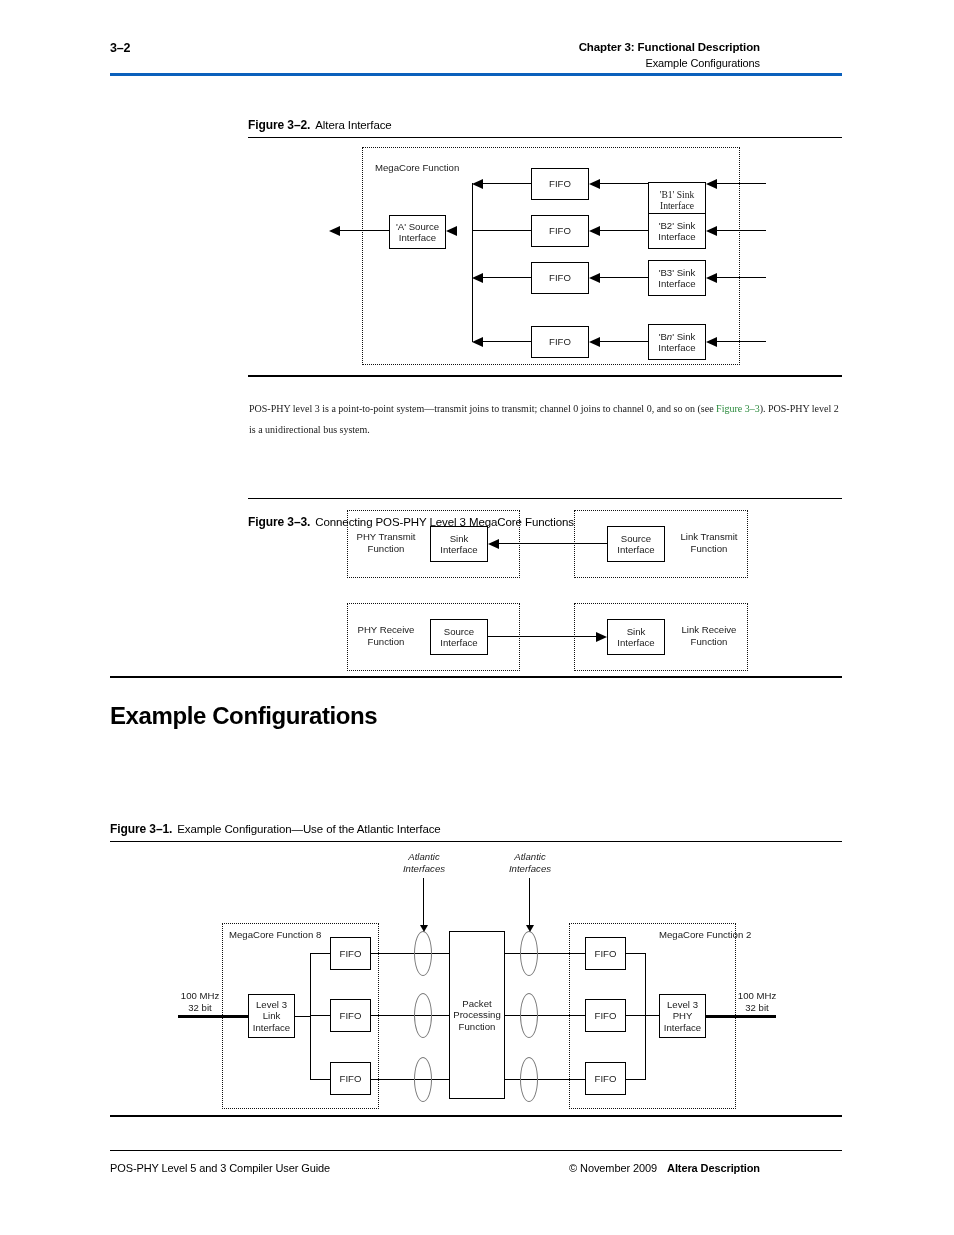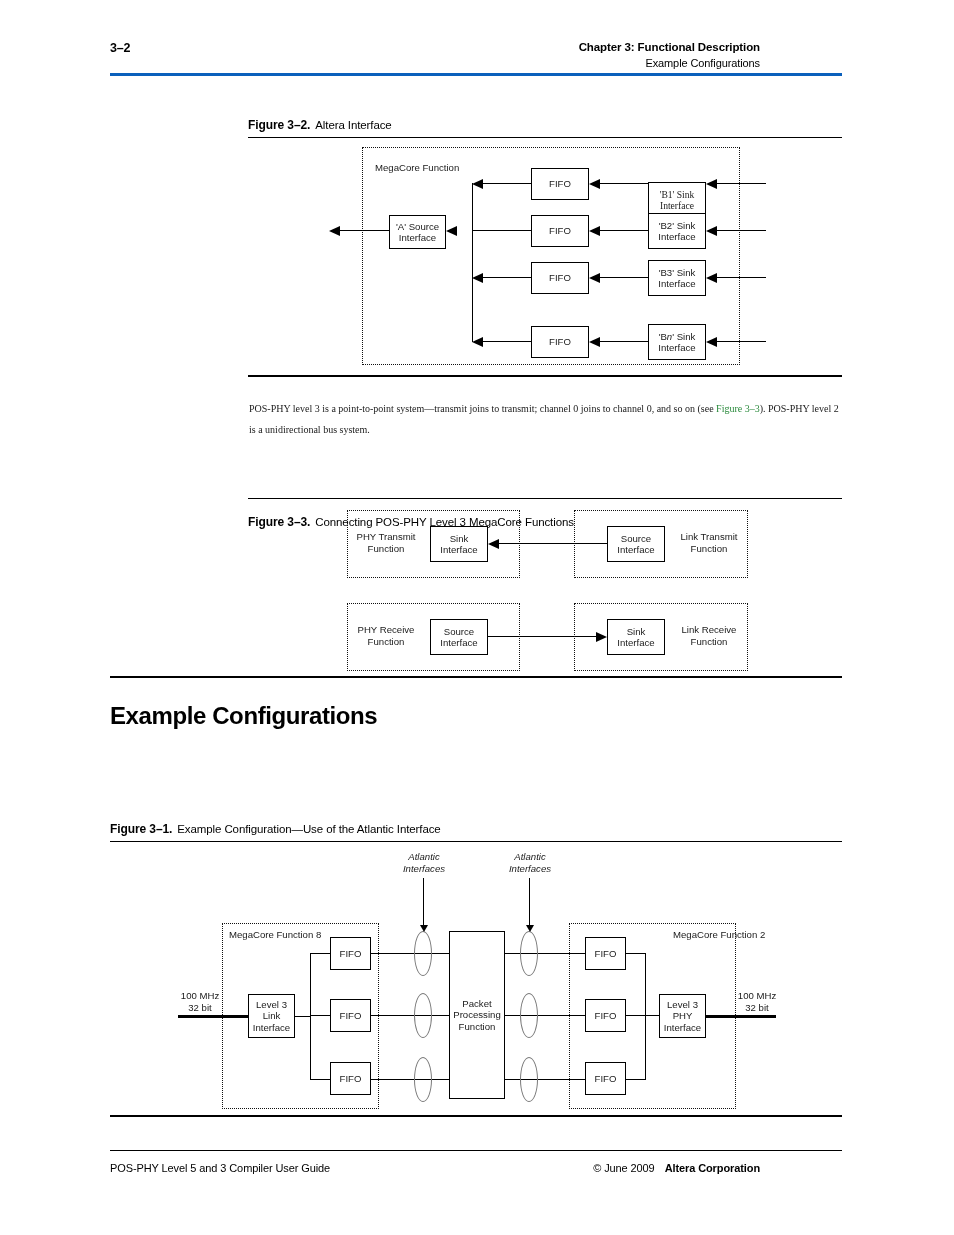--- a/index.html
+++ b/index.html
@@ -349,21 +349,21 @@
   <div class="arr arr-d" style="left:420px; top:925px;"></div>
 
   <div class="dlabel ital" style="left:500px; top:851px; width:60px;">Atlantic<br>Interfaces</div>
   <div class="vline" style="left:529px; top:878px; height:48px;"></div>
   <div class="arr arr-d" style="left:526px; top:925px;"></div>
 
   <div class="dotbox" style="left:222px; top:923px; width:157px; height:186px;"></div>
   <div class="dlabel" style="left:229px; top:929px;">MegaCore Function 8</div>
 
   <div class="dotbox" style="left:569px; top:923px; width:167px; height:186px;"></div>
-  <div class="dlabel" style="left:673px; top:929px;">MegaCore Function 2</div>
+  <div class="dlabel" style="left:659px; top:929px;">MegaCore Function 2</div>
 
   <div class="dlabel" style="left:173px; top:990px; width:54px; text-align:center;">100 MHz<br>32 bit</div>
   <div class="thickline" style="left:178px; top:1015px; width:70px;"></div>
 
   <div class="dbox" style="left:248px; top:994px; width:47px; height:44px;">
     <span>Level 3<br>Link<br>Interface</span>
   </div>
 
   <div class="vline" style="left:310px; top:954px; height:126px;"></div>
   <div class="hline" style="left:295px; top:1016px; width:16px;"></div>
@@ -419,16 +419,16 @@
   </div>
 
   <div class="thickline" style="left:706px; top:1015px; width:70px;"></div>
   <div class="dlabel" style="left:730px; top:990px; width:54px; text-align:center;">100 MHz<br>32 bit</div>
 
   <div class="fig4rule-bot"></div>
 
   <div class="ftr-rule"></div>
   <div class="ftr-left">POS-PHY Level 5 and 3 Compiler User Guide</div>
   <div class="ftr-right">
-    <span>© June 2009</span><span class="corp">Altera Corporation</span>
+    <span>© November 2009</span><span class="corp">Altera Description</span>
   </div>
 
 </div>
 
 </body></html>

